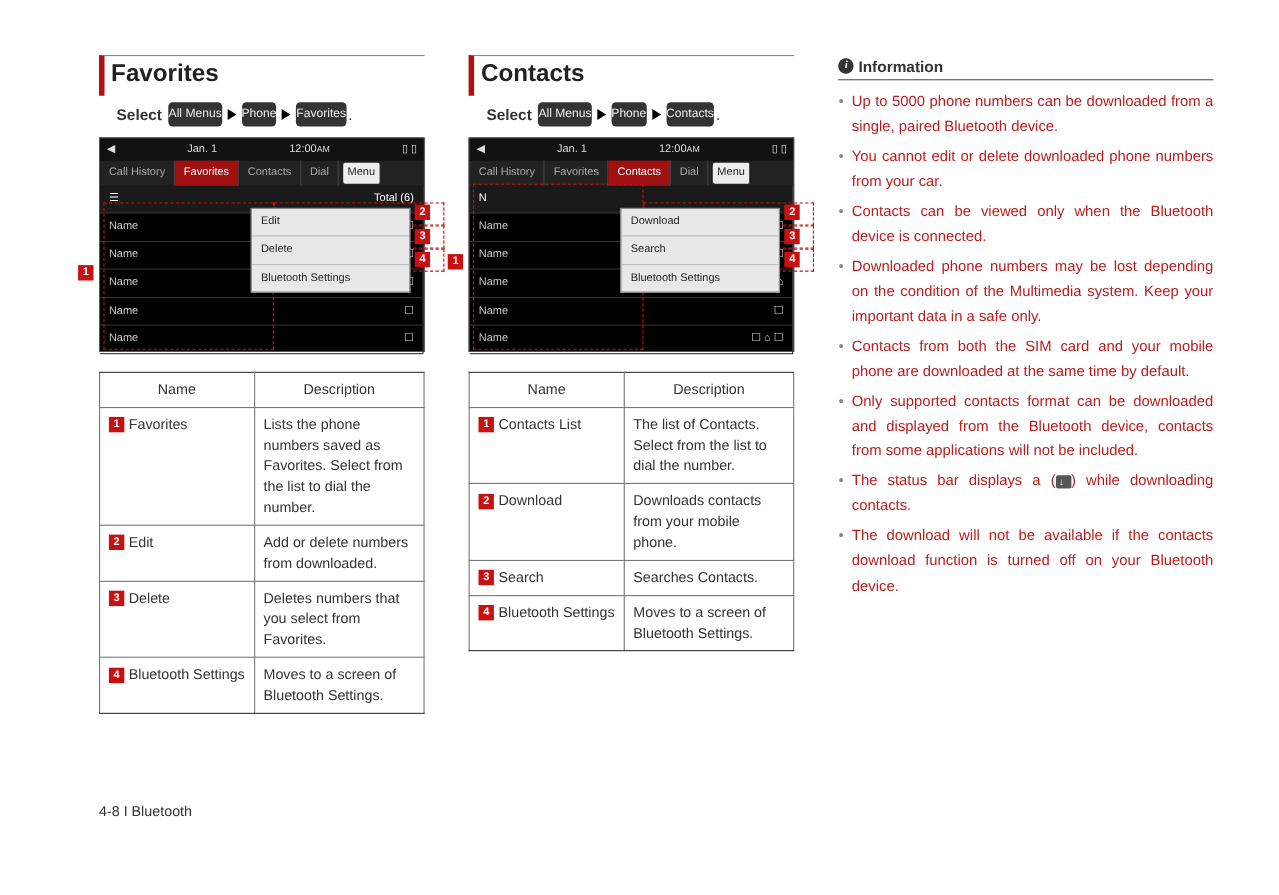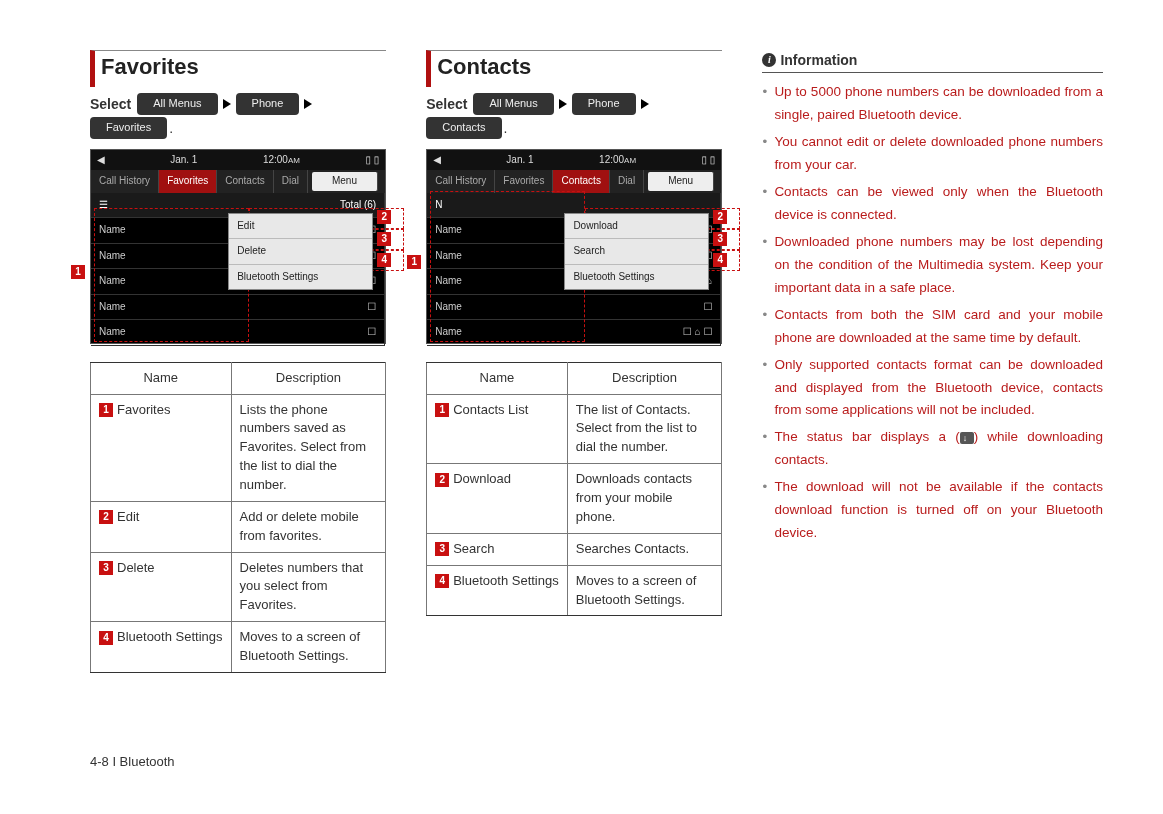--- a/index.html
+++ b/index.html
@@ -34,28 +34,29 @@
     border-left: 5px solid #b01010;
     display: block;
   }
   .select-line {
     font-size: 14px;
     margin-bottom: 10px;
     display: flex;
     align-items: center;
     flex-wrap: wrap;
     gap: 2px;
+    margin-left: 16px;
   }
   .select-line .label { font-weight: bold; margin-right: 4px; }
   .btn {
     display: inline-block;
     background: #333;
     color: #eee;
     font-size: 11px;
-    padding: 3px 16px;
+    padding: 3px 0;
     border-radius: 4px;
     font-family: Arial, sans-serif;
   }
   .arrow {
     display: inline-block;
     width: 0; height: 0;
     border-left: 8px solid #000;
     border-top: 5px solid transparent;
     border-bottom: 5px solid transparent;
     margin: 0 3px;
@@ -91,21 +92,21 @@
   }
   .mock .tabs .active {
     background: #a01010;
     color: #fff;
   }
   .mock .tabs .menu {
     margin-left: auto;
     background: #eee;
     color: #222;
     border-radius: 2px;
-    padding: 2px 20px;
+    padding: 2px 4px;
     margin: 2px 4px;
   }
   .mock .body {
     display: flex;
     position: relative;
     height: calc(100% - 40px);
   }
   .mock .listcol {
     flex: 1;
     border-right: 1px solid #333;
@@ -339,21 +340,21 @@
           <tr>
         <th>Name</th>
         <th>Description</th>
       </tr>
       <tr>
         <td class="namecell"><span class="numicon">1</span><span class="nametxt">Favorites</span></td>
         <td>Lists the phone numbers saved as Favorites. Select from the list to dial the number.</td>
       </tr>
       <tr>
         <td class="namecell"><span class="numicon">2</span><span class="nametxt">Edit</span></td>
-        <td>Add or delete mobile from favorites.</td>
+        <td>Add or delete numbers from downloaded.</td>
       </tr>
       <tr>
         <td class="namecell"><span class="numicon">3</span><span class="nametxt">Delete</span></td>
         <td>Deletes numbers that you select from Favorites.</td>
       </tr>
       <tr>
         <td class="namecell"><span class="numicon">4</span><span class="nametxt">Bluetooth Settings</span></td>
         <td>Moves to a screen of Bluetooth Settings.</td>
       </tr>
     </tbody>
@@ -458,21 +459,21 @@
 
   <div class="col col-wide">
     <div class="info-head">
       <span class="info-icon">i</span>
       <span>Information</span>
     </div>
     <ul class="info">
       <li>Up to 5000 phone numbers can be downloaded from a single, paired Bluetooth device.</li>
       <li>You cannot edit or delete downloaded phone numbers from your car.</li>
       <li>Contacts can be viewed only when the Bluetooth device is connected.</li>
-      <li>Downloaded phone numbers may be lost depending on the condition of the Multimedia system. Keep your important data in a safe place.</li>
+      <li>Downloaded phone numbers may be lost depending on the condition of the Multimedia system. Keep your important data in a safe only.</li>
       <li>Contacts from both the SIM card and your mobile phone are downloaded at the same time by default.</li>
       <li>Only supported contacts format can be downloaded and displayed from the Bluetooth device, contacts from some applications will not be included.</li>
       <li>The status bar displays a (<span class="dl-icon"></span>) while downloading contacts.</li>
       <li>The download will not be available if the contacts download function is turned off on your Bluetooth device.</li>
     </ul>
   </div>
 </div>
 
 <div class="page-ref">4-8 I Bluetooth</div>
 

